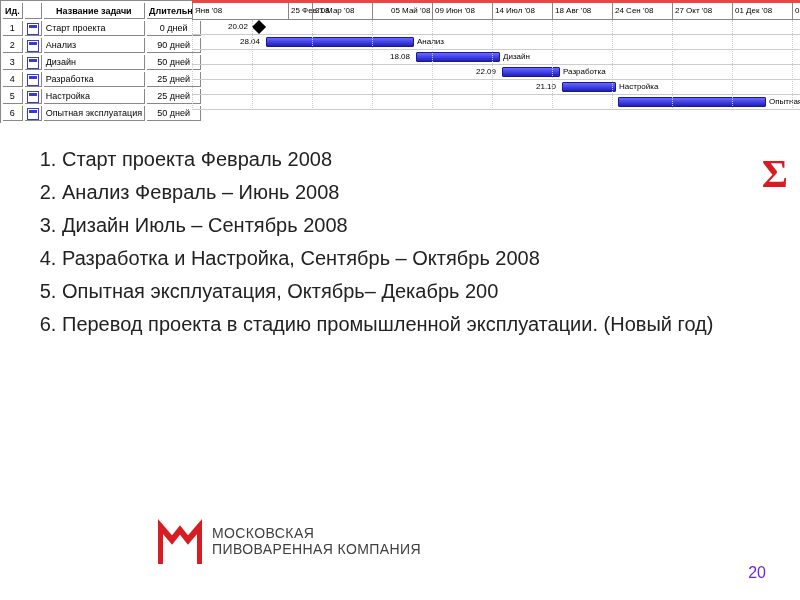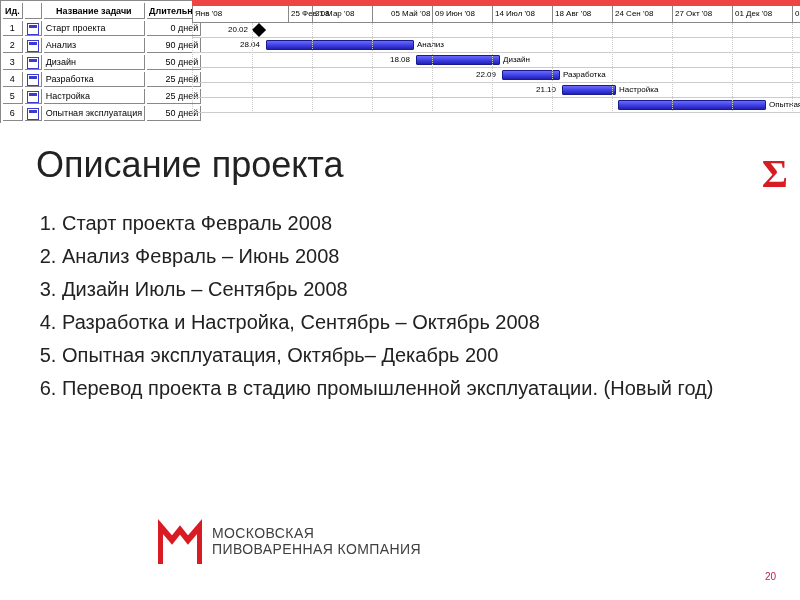--- a/index.html
+++ b/index.html
@@ -38,21 +38,21 @@
     background: #fff;
   }
   .gantt-grid .hdr {
     font-weight: bold;
     text-align: center;
     height: 16px;
   }
   .col-id   { width: 18px; text-align: center;}
   .col-info { width: 16px; text-align: center;}
   .col-name { width: 100px; text-align: left;}
-  .col-dur  { width: 54px;  text-align: right;}
+  .col-dur  { width: 54px;  text-align: center;}
 
   .icon-cal {
     display: inline-block;
     width: 10px; height: 10px;
     background: #fff;
     border: 1px solid #3a3ad0;
     position: relative;
     vertical-align: middle;
   }
   .icon-cal::before {
@@ -66,21 +66,21 @@
   .timeline {
     position: absolute;
     left: 192px;
     top: 0;
     right: 0;
     height: 126px;
   }
   .timeline-header {
     height: 16px;
     position: relative;
-    border-top: 6px solid #ef4444;
+    border-top: 3px solid #ef4444;
     border-bottom: 1px solid #888;
     background: #fff;
     font-size: 8px;
   }
   .tick {
     position: absolute;
     top: 0;
     height: 16px;
     line-height: 16px;
     padding-left: 2px;
@@ -164,24 +164,24 @@
   .logo svg { display:block; }
   .logo-text {
     font-size: 14px;
     font-weight: normal;
     letter-spacing: 0.4px;
     line-height: 1.15;
     color: #404040;
   }
   .pagenum {
     position: absolute;
-    right: 24px;
+    right: 34px;
     bottom: 18px;
-    font-size: 10px;
-    color: #be185d;
+    font-size: 16px;
+    color: #6d28d9;
   }
 </style>
 </head>
 <body>
 
 <div class="gantt">
 
   <table class="gantt-grid">
     <tbody>
         <tr>
@@ -281,21 +281,20 @@
         <div class="vline" style="left: 360px;"></div>
         <div class="vline" style="left: 420px;"></div>
         <div class="vline" style="left: 480px;"></div>
         <div class="vline" style="left: 540px;"></div>
         <div class="vline" style="left: 600px;"></div>
       </div>
   </div>
 </div>
 
 <div class="slide">
-  <h1 class="title">Описание проекта</h1>
   <div class="sigma">Σ</div>
 
   <ol class="points">
     <li>Старт проекта Февраль 2008</li>
     <li>Анализ Февраль – Июнь 2008</li>
     <li>Дизайн Июль – Сентябрь 2008</li>
     <li>Разработка и Настройка, Сентябрь – Октябрь 2008</li>
     <li>Опытная эксплуатация, Октябрь– Декабрь 200</li>
     <li>Перевод проекта в стадию промышленной эксплуатации.     (Новый год)</li>
   </ol>

